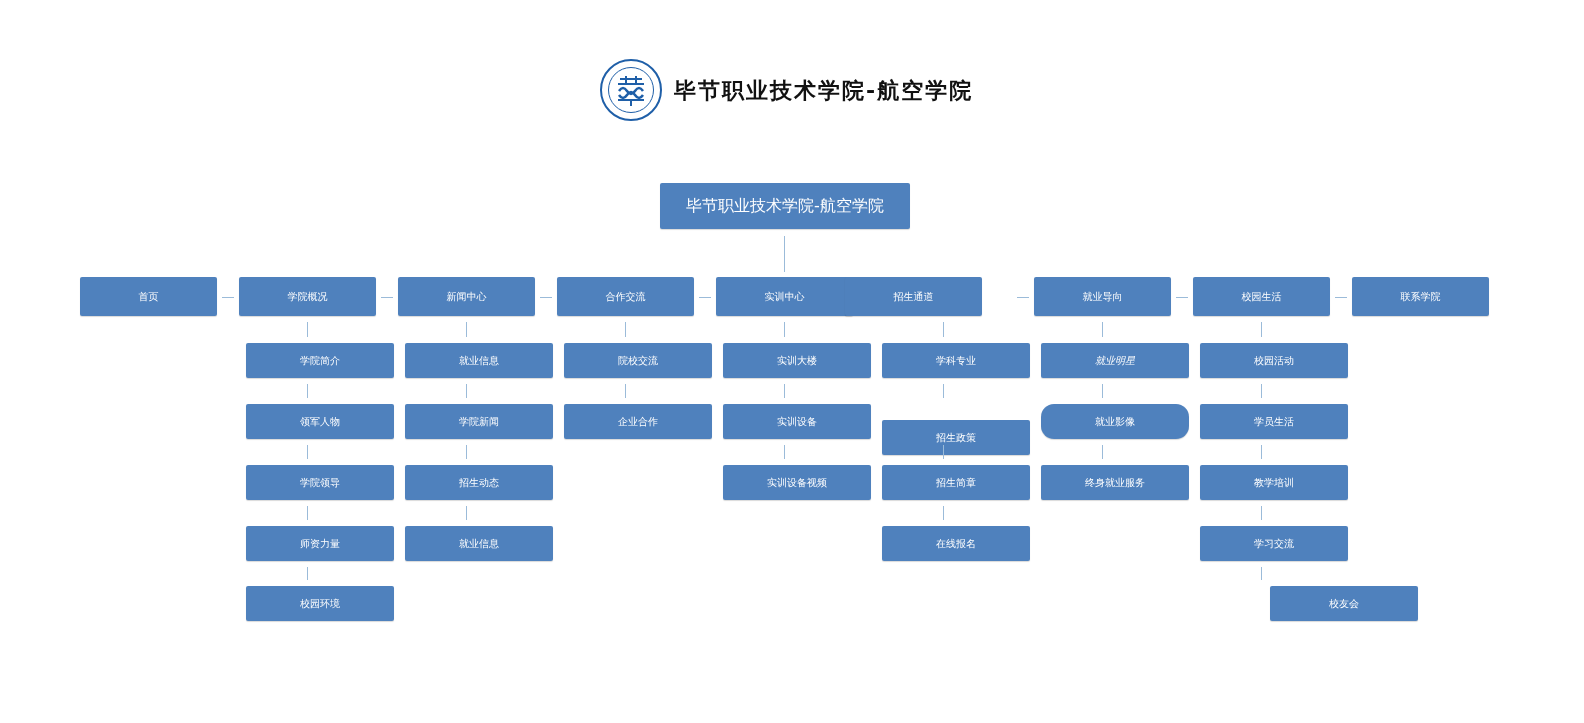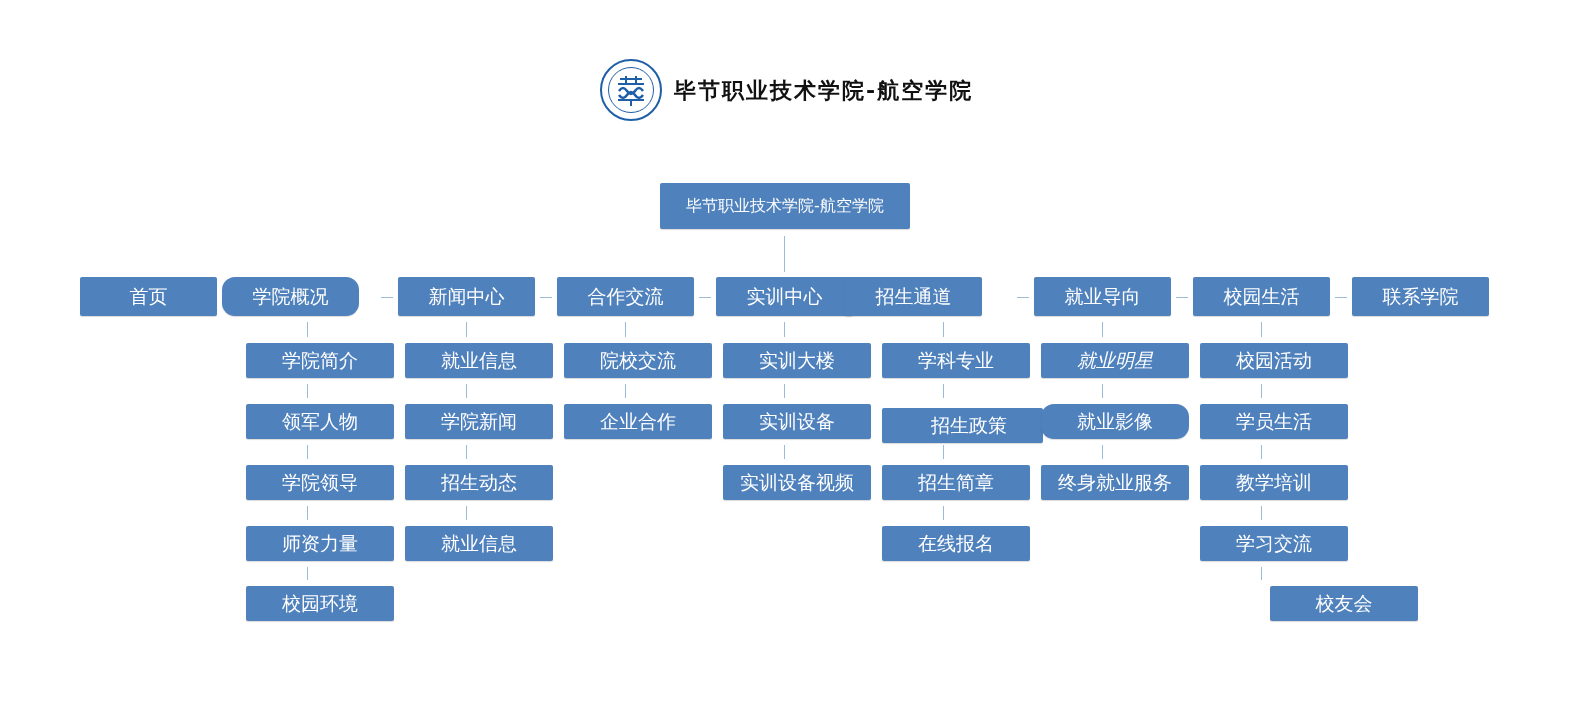--- a/index.html
+++ b/index.html
@@ -7,21 +7,21 @@
          font-family:"DejaVu Sans","Liberation Sans",sans-serif; }
   .logo-wrap { position:absolute; left:600px; top:57px; height:66px; display:flex; align-items:center; }
   .logo-circle { width:62px; height:62px; border-radius:50%; border:2px solid #1f5fa8; box-sizing:border-box;
                  display:flex; align-items:center; justify-content:center; position:relative; background:#fff; }
   .logo-inner { width:46px; height:46px; border-radius:50%; border:1px solid #1f5fa8; box-sizing:border-box;
                 display:flex; align-items:center; justify-content:center; }
   .logo-text { margin-left:12px; display:flex; flex-direction:column; }
   .logo-cn { font-family:"DejaVu Serif","Liberation Serif",serif; font-size:22px; color:#111; letter-spacing:2px; line-height:26px; font-weight:bold; }
   .logo-en { font-family:"Liberation Sans",sans-serif; font-size:17px; color:#111; line-height:22px; letter-spacing:0.3px; }
   .box { position:absolute; background:#4f81bd; color:#fff; border-radius:2px;
-         display:flex; align-items:center; justify-content:center; font-size:19px;
+         display:flex; align-items:center; justify-content:center; font-size:10px;
          box-shadow:0 1px 1px rgba(0,0,0,0.15); white-space:nowrap; }
   .root { left:660px; top:183px; width:250px; height:46px; font-size:16px; }
   .top { top:277px; width:137px; height:39px; }
   .sub { width:148px; height:35px; }
   .hline { position:absolute; height:1px; background:#9bbbd9; }
   .vline { position:absolute; width:1px; background:#9bbbd9; }
 </style>
 </head>
 <body>
 
@@ -48,21 +48,21 @@
 <div class="box root">
   <span>毕节职业技术学院-航空学院</span>
 </div>
 <div class="vline" style="left:784px; top:236px; height:36px;"></div>
 
 <div id="chart">
     <div class="box top" style="left: 80px;">
       <span>首页</span>
     </div>
     <div class="hline" style="left: 222px; top: 297px; width: 12px;"></div>
-    <div class="box top" style="left: 222px; border-radius: 13px;">
+    <div class="box top" style="left: 239px;">
       <span>学院概况</span>
     </div>
     <div class="hline" style="left: 381px; top: 297px; width: 12px;"></div>
     <div class="vline" style="left: 307px; top: 322px; height: 15px;"></div>
     <div class="box sub" style="left: 246px; top: 343px;">
       <span>学院简介</span>
     </div>
     <div class="vline" style="left: 307px; top: 384px; height: 14px;"></div>
     <div class="box sub" style="left: 246px; top: 404px;">
       <span>领军人物</span>
@@ -129,21 +129,21 @@
     </div>
     <div class="box top" style="left: 845px;">
       <span>招生通道</span>
     </div>
     <div class="hline" style="left: 1017px; top: 297px; width: 12px;"></div>
     <div class="vline" style="left: 943px; top: 322px; height: 15px;"></div>
     <div class="box sub" style="left: 882px; top: 343px;">
       <span>学科专业</span>
     </div>
     <div class="vline" style="left: 943px; top: 384px; height: 14px;"></div>
-    <div class="box sub" style="left: 882px; top: 408px; padding-left: 13px;">
+    <div class="box sub" style="left: 882px; top: 420px;">
       <span>招生政策</span>
     </div>
     <div class="vline" style="left: 943px; top: 445px; height: 14px;"></div>
     <div class="box sub" style="left: 882px; top: 465px;">
       <span>招生简章</span>
     </div>
     <div class="vline" style="left: 943px; top: 506px; height: 14px;"></div>
     <div class="box sub" style="left: 882px; top: 526px;">
       <span>在线报名</span>
     </div>

